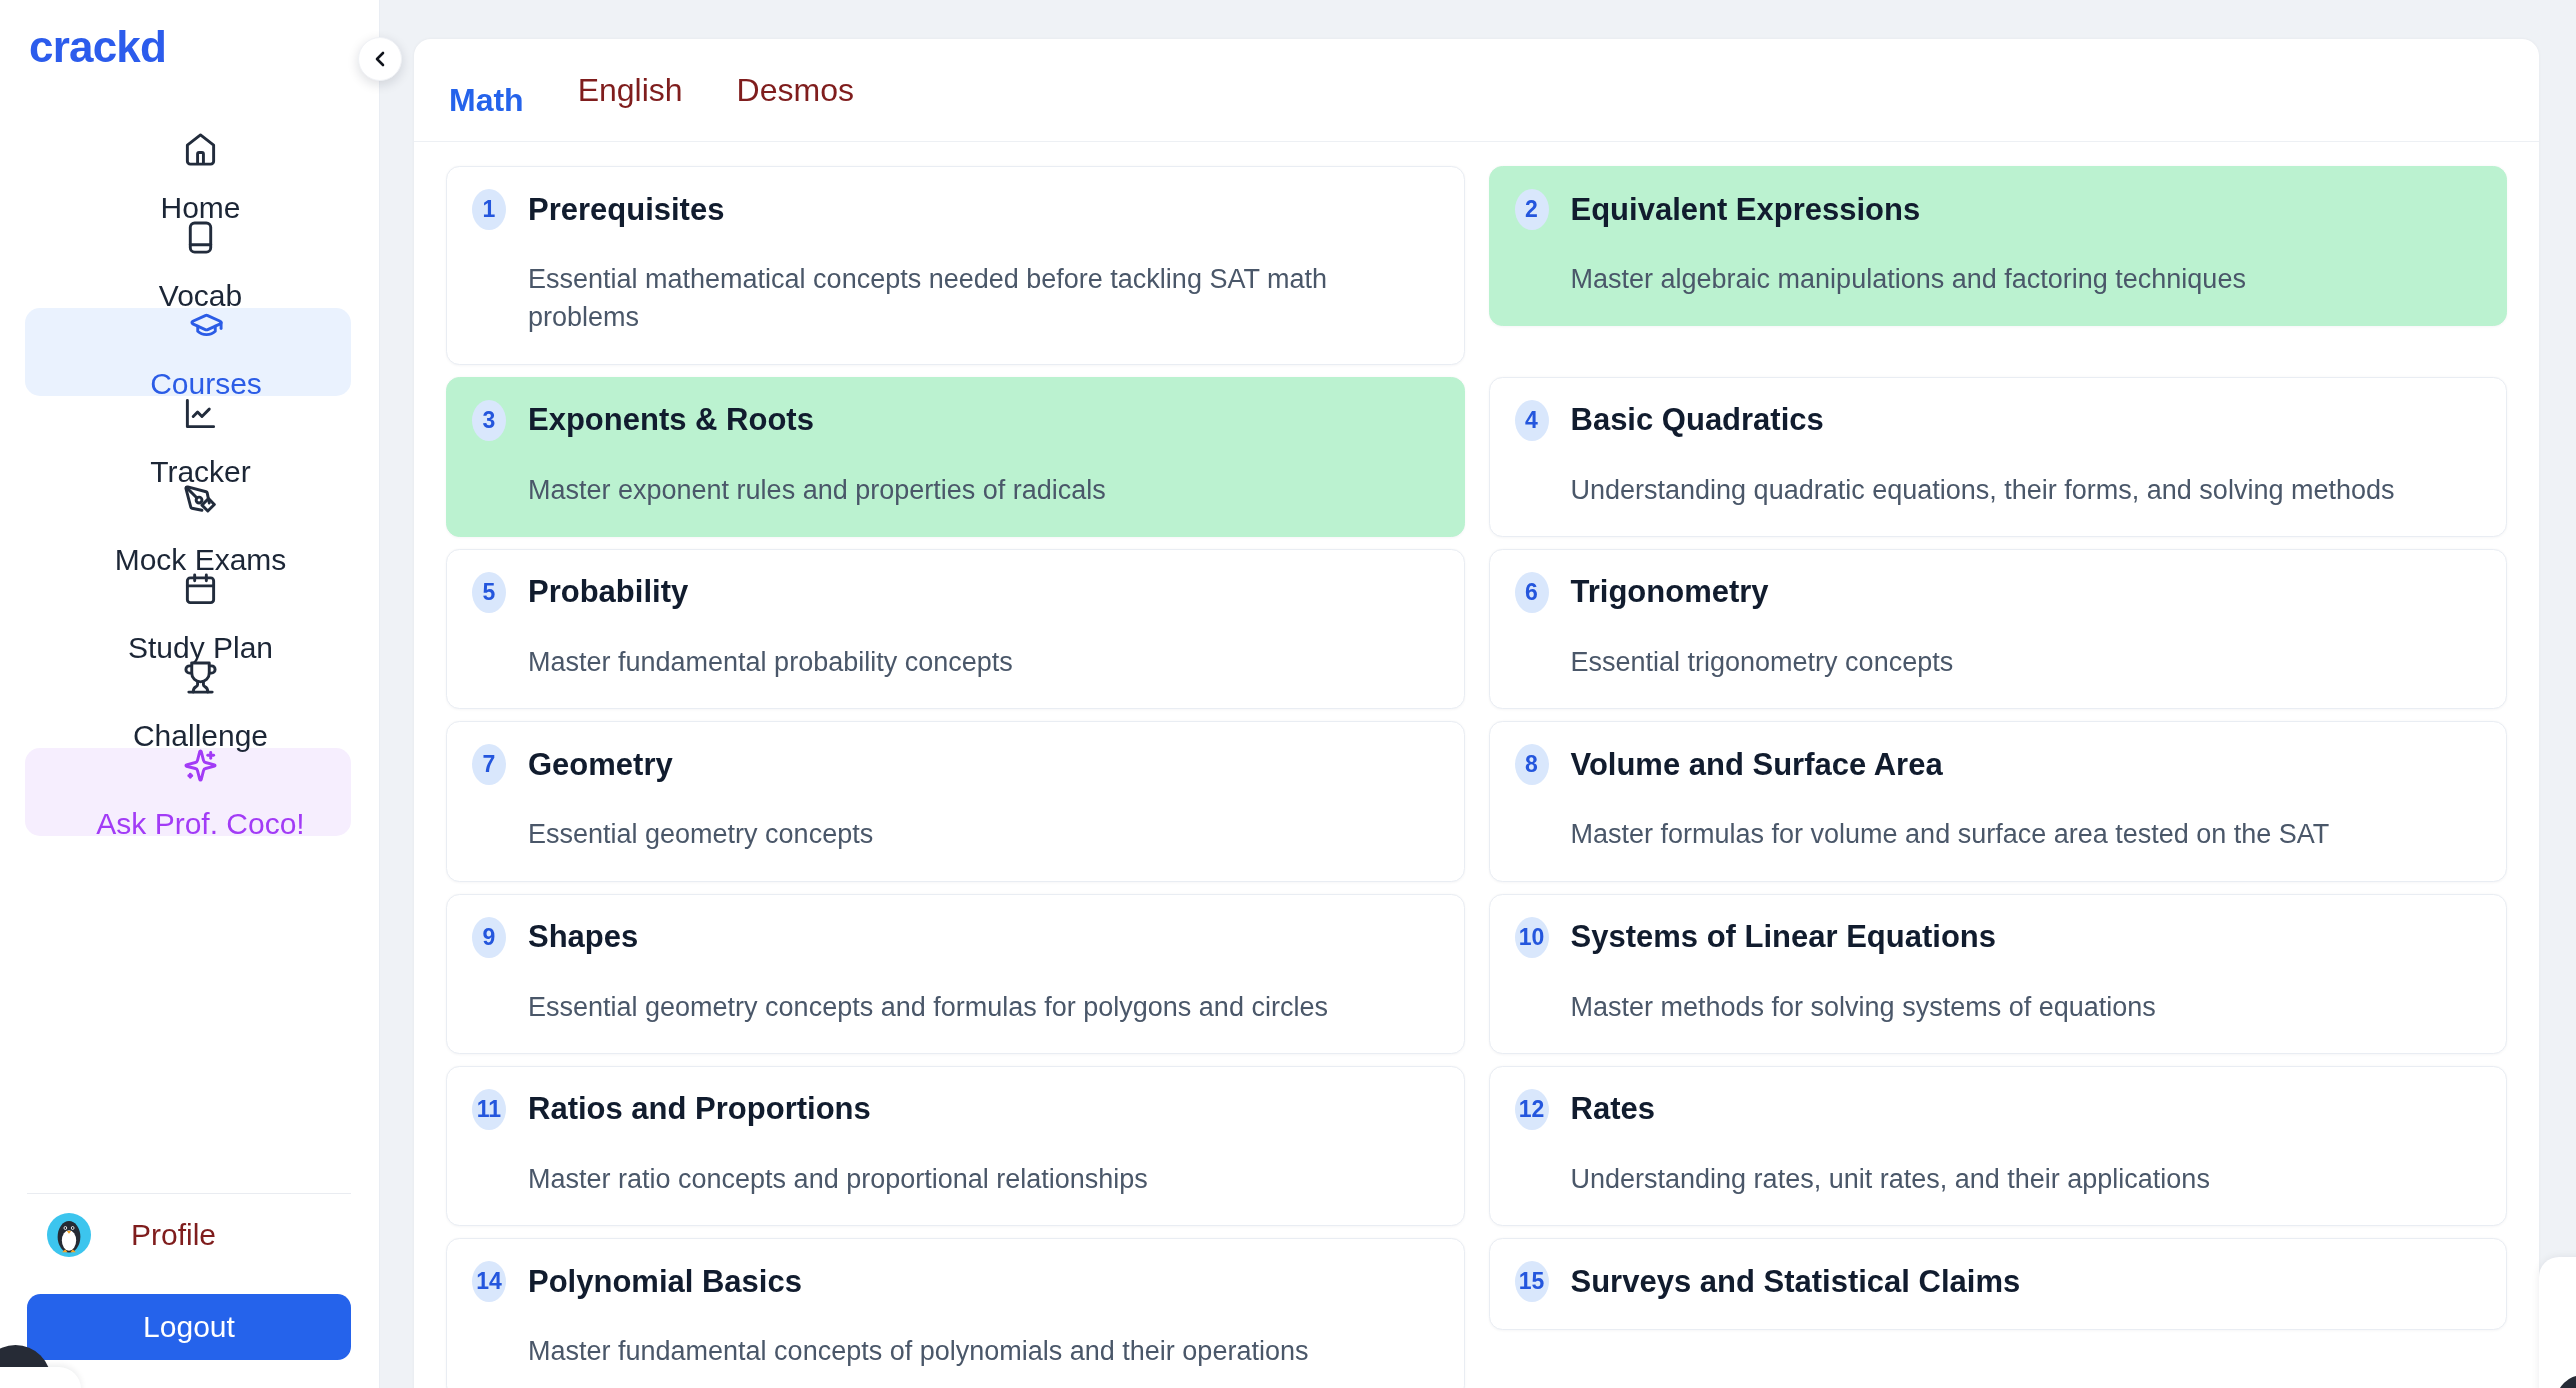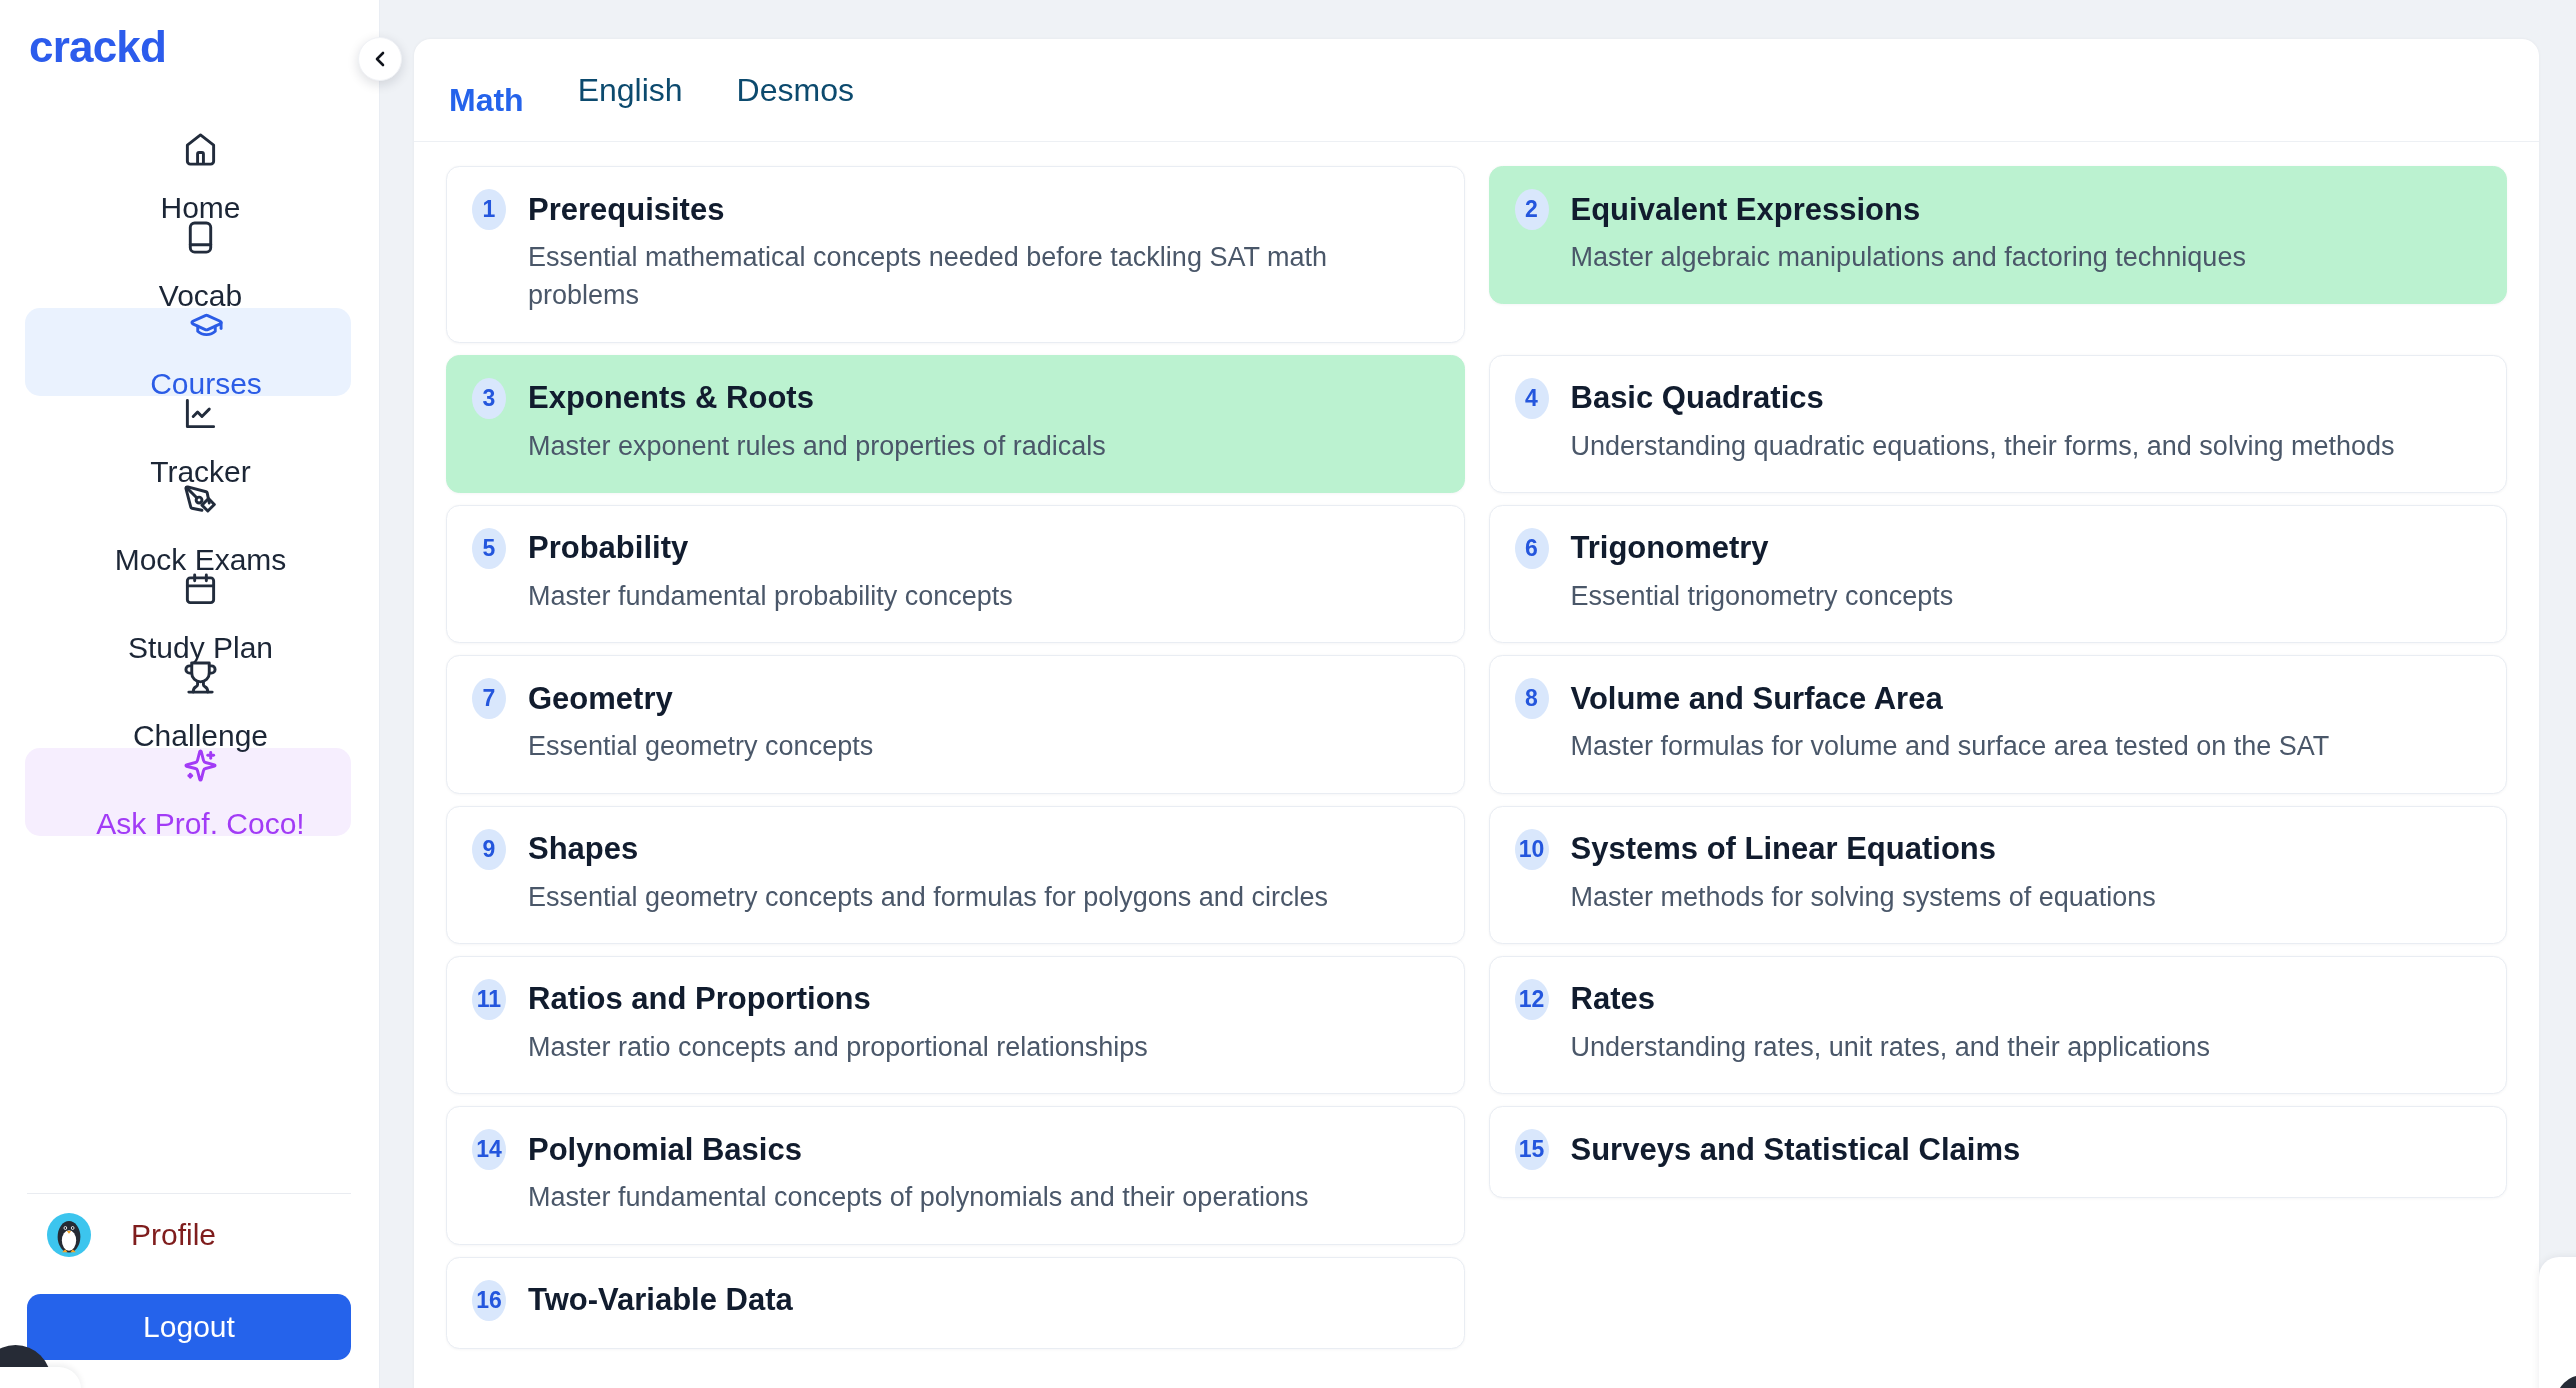--- a/index.html
+++ b/index.html
@@ -59,21 +59,21 @@
   
   .panel {
     position:absolute; left:414px; top:39px; width:2125px; height:1350px;
     background:#ffffff; border-radius:17px 17px 0 0; z-index:1;
     box-shadow:0 0.8px 3.4px rgba(16,24,40,.05);
   }
   .tabs-row {
     height:103px; display:flex; align-items:center; gap:54px;
     padding:0 35px; border-bottom:1.7px solid #edf0f4;
   }
-  .tab { font-size:32px; font-weight:500; color:#0c4a6e; cursor:pointer; }
+  .tab { font-size:32px; font-weight:500; color:#7f1d1d; cursor:pointer; }
   .tab.active { color:#2563eb; font-weight:700;margin-top:20px; }
   .cards {
     padding:24px 32px 0 32px;
     display:grid; grid-template-columns:1fr 1fr;
     column-gap:24px; row-gap:12px; align-items:start;
   }
   .card {
     background:#ffffff; border:1.7px solid #e9edf3; border-radius:13.5px;
     padding:22px 25px 27px 25px; cursor:pointer;
     box-shadow:0 0.8px 2.5px rgba(16,24,40,.04);
@@ -81,21 +81,21 @@
   .card.green { background:#bbf2d0; border-color:#bbf2d0; }
   .card-head { display:flex; align-items:center; gap:22px; }
   .badge {
     flex:0 0 auto; width:34px; height:41px; border-radius:50%;
     background:#d9e7fc; color:#2456dd;
     font-size:23px; font-weight:600;
     display:flex; align-items:center; justify-content:center;
   }
   .card-title { font-size:31px; font-weight:700; color:#111c2e; }
   .card-desc {
-    margin:8px 0 0 56px; font-size:27px; color:#4a5769; line-height:1.42;
+    margin:30px 0 0 56px; font-size:27px; color:#4a5769; line-height:1.42;
   }
   
   .corner-bl-dark {
     position:absolute; left:-20px; top:1345px; width:71px; height:71px;
     border-radius:50%; background:#262b36; z-index:3;
   }
   .corner-bl-white {
     position:absolute; left:-30px; top:1367px; width:111px; height:68px;
     background:#ffffff; border-radius:0 22px 22px 0; z-index:4;
     box-shadow:0 -1.7px 6.8px rgba(16,24,40,.08);

